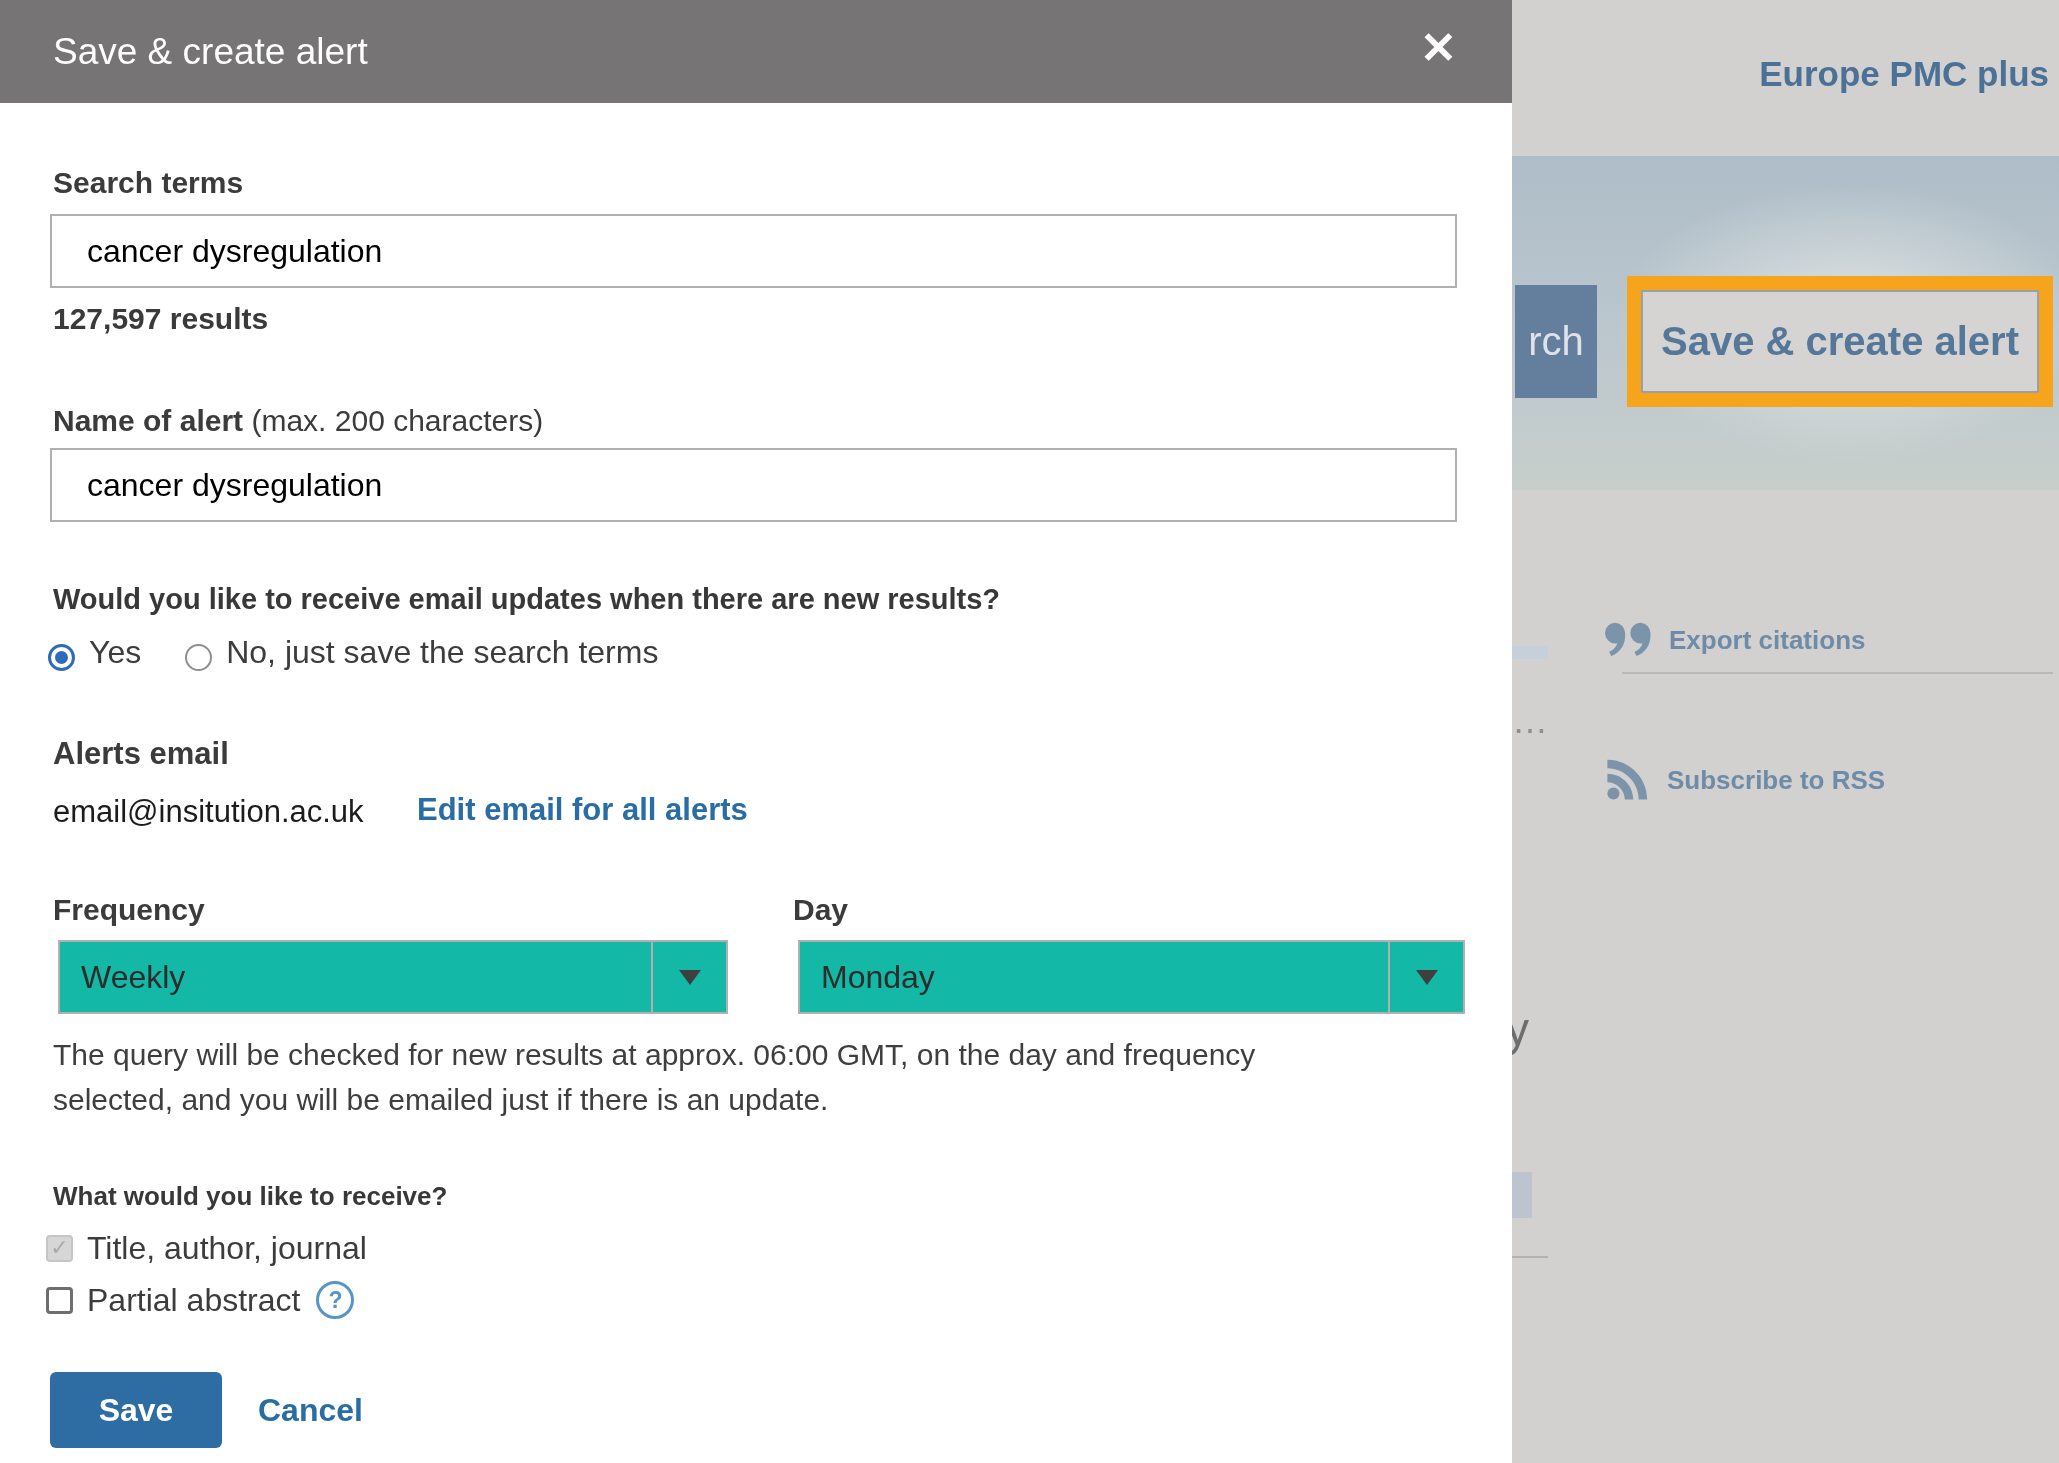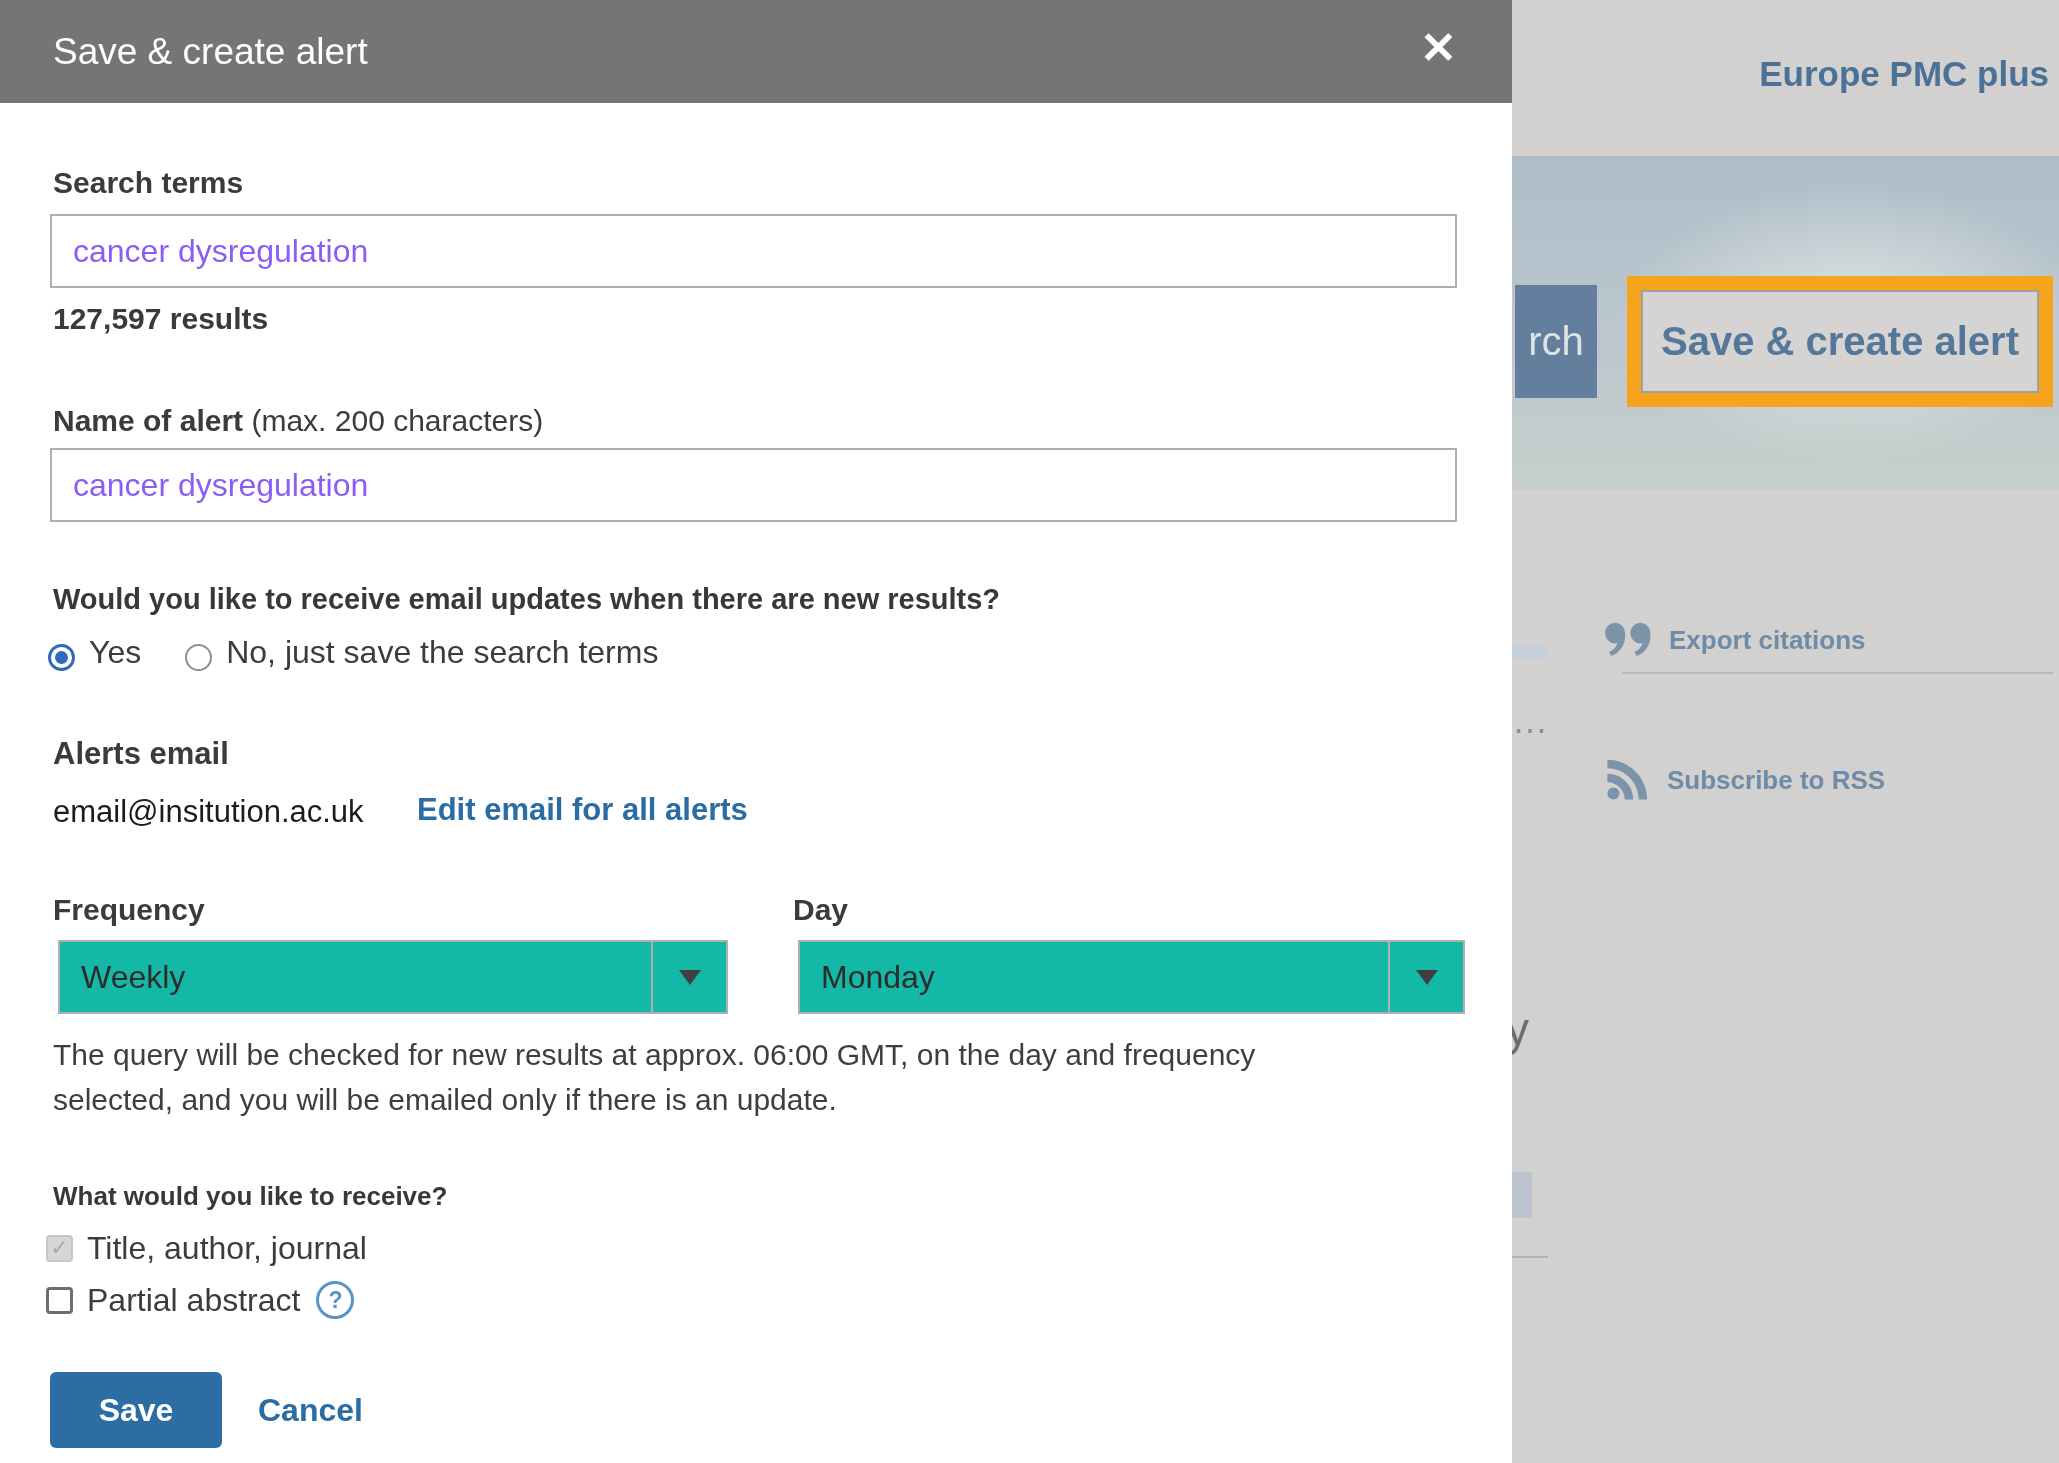--- a/index.html
+++ b/index.html
@@ -33,22 +33,22 @@
 
   
   .modal{position:absolute;left:0;top:0;width:1512px;height:1463px;background:#fff;z-index:10;}
   .modal-header{position:absolute;left:0;top:0;width:100%;height:103px;background:#767474;}
   .modal-title{position:absolute;left:53px;top:0;line-height:103px;font-size:37px;color:#fff;}
   .modal-close{position:absolute;left:1420px;top:22px;font-size:44px;font-weight:700;color:#fff;cursor:pointer;}
 
   .lbl{position:absolute;left:53px;font-size:30px;font-weight:600;color:#3b3b3b;}
   .lbl .hint{font-weight:400;}
   .txt-input{position:absolute;left:50px;width:1407px;height:74px;box-sizing:border-box;
-             border:2px solid #b1b0af;background:#fff;padding:0 0 0 21px;
-             font-family:"Liberation Sans",sans-serif;font-size:32px;color:#8b5cf6;outline:none;}
+             border:2px solid #b1b0af;background:#fff;padding:0 0 0 35px;
+             font-family:"Liberation Sans",sans-serif;font-size:32px;color:#000000;outline:none;}
   .results{position:absolute;left:53px;top:302px;font-size:30px;font-weight:600;color:#3a3a3a;}
 
   .question{position:absolute;left:53px;font-size:29px;font-weight:700;color:#383838;}
 
   .radio-row{position:absolute;left:48px;top:631px;display:flex;align-items:flex-end;height:40px;}
   .radio{width:27px;height:27px;border-radius:50%;box-sizing:border-box;position:relative;flex:0 0 auto;}
   .radio.on{border:3px solid #2f6bb8;}
   .radio.on::after{content:"";position:absolute;left:4px;top:4px;width:13px;height:13px;border-radius:50%;background:#2f6bb8;}
   .radio.off{border:2px solid #8d8d8d;}
   .radio-label{font-size:32px;color:#3c3c3c;margin-left:14px;}
@@ -162,21 +162,21 @@
 
     <div class="lbl" style="left:793px;top:893px;">Day</div>
     <div class="select" style="left:790px;width:667px;">
       <div class="val">Monday</div>
       <div class="arrow-seg">
           <div class="tri"></div>
         </div>
     </div>
 
     <div class="note" style="top:1038px;">The query will be checked for new results at approx. 06:00 GMT, on the day and frequency</div>
-    <div class="note" style="top:1083px;">selected, and you will be emailed only if there is an update.</div>
+    <div class="note" style="top:1083px;">selected, and you will be emailed just if there is an update.</div>
 
     <div class="question" style="top:1181px;font-size:26px;">What would you like to receive?</div>
 
     <div class="cb-row" style="top:1230px;">
       <div class="cb disabled">
         <span>✓</span>
       </div>
       <div class="cb-label">Title, author, journal</div>
     </div>
 

